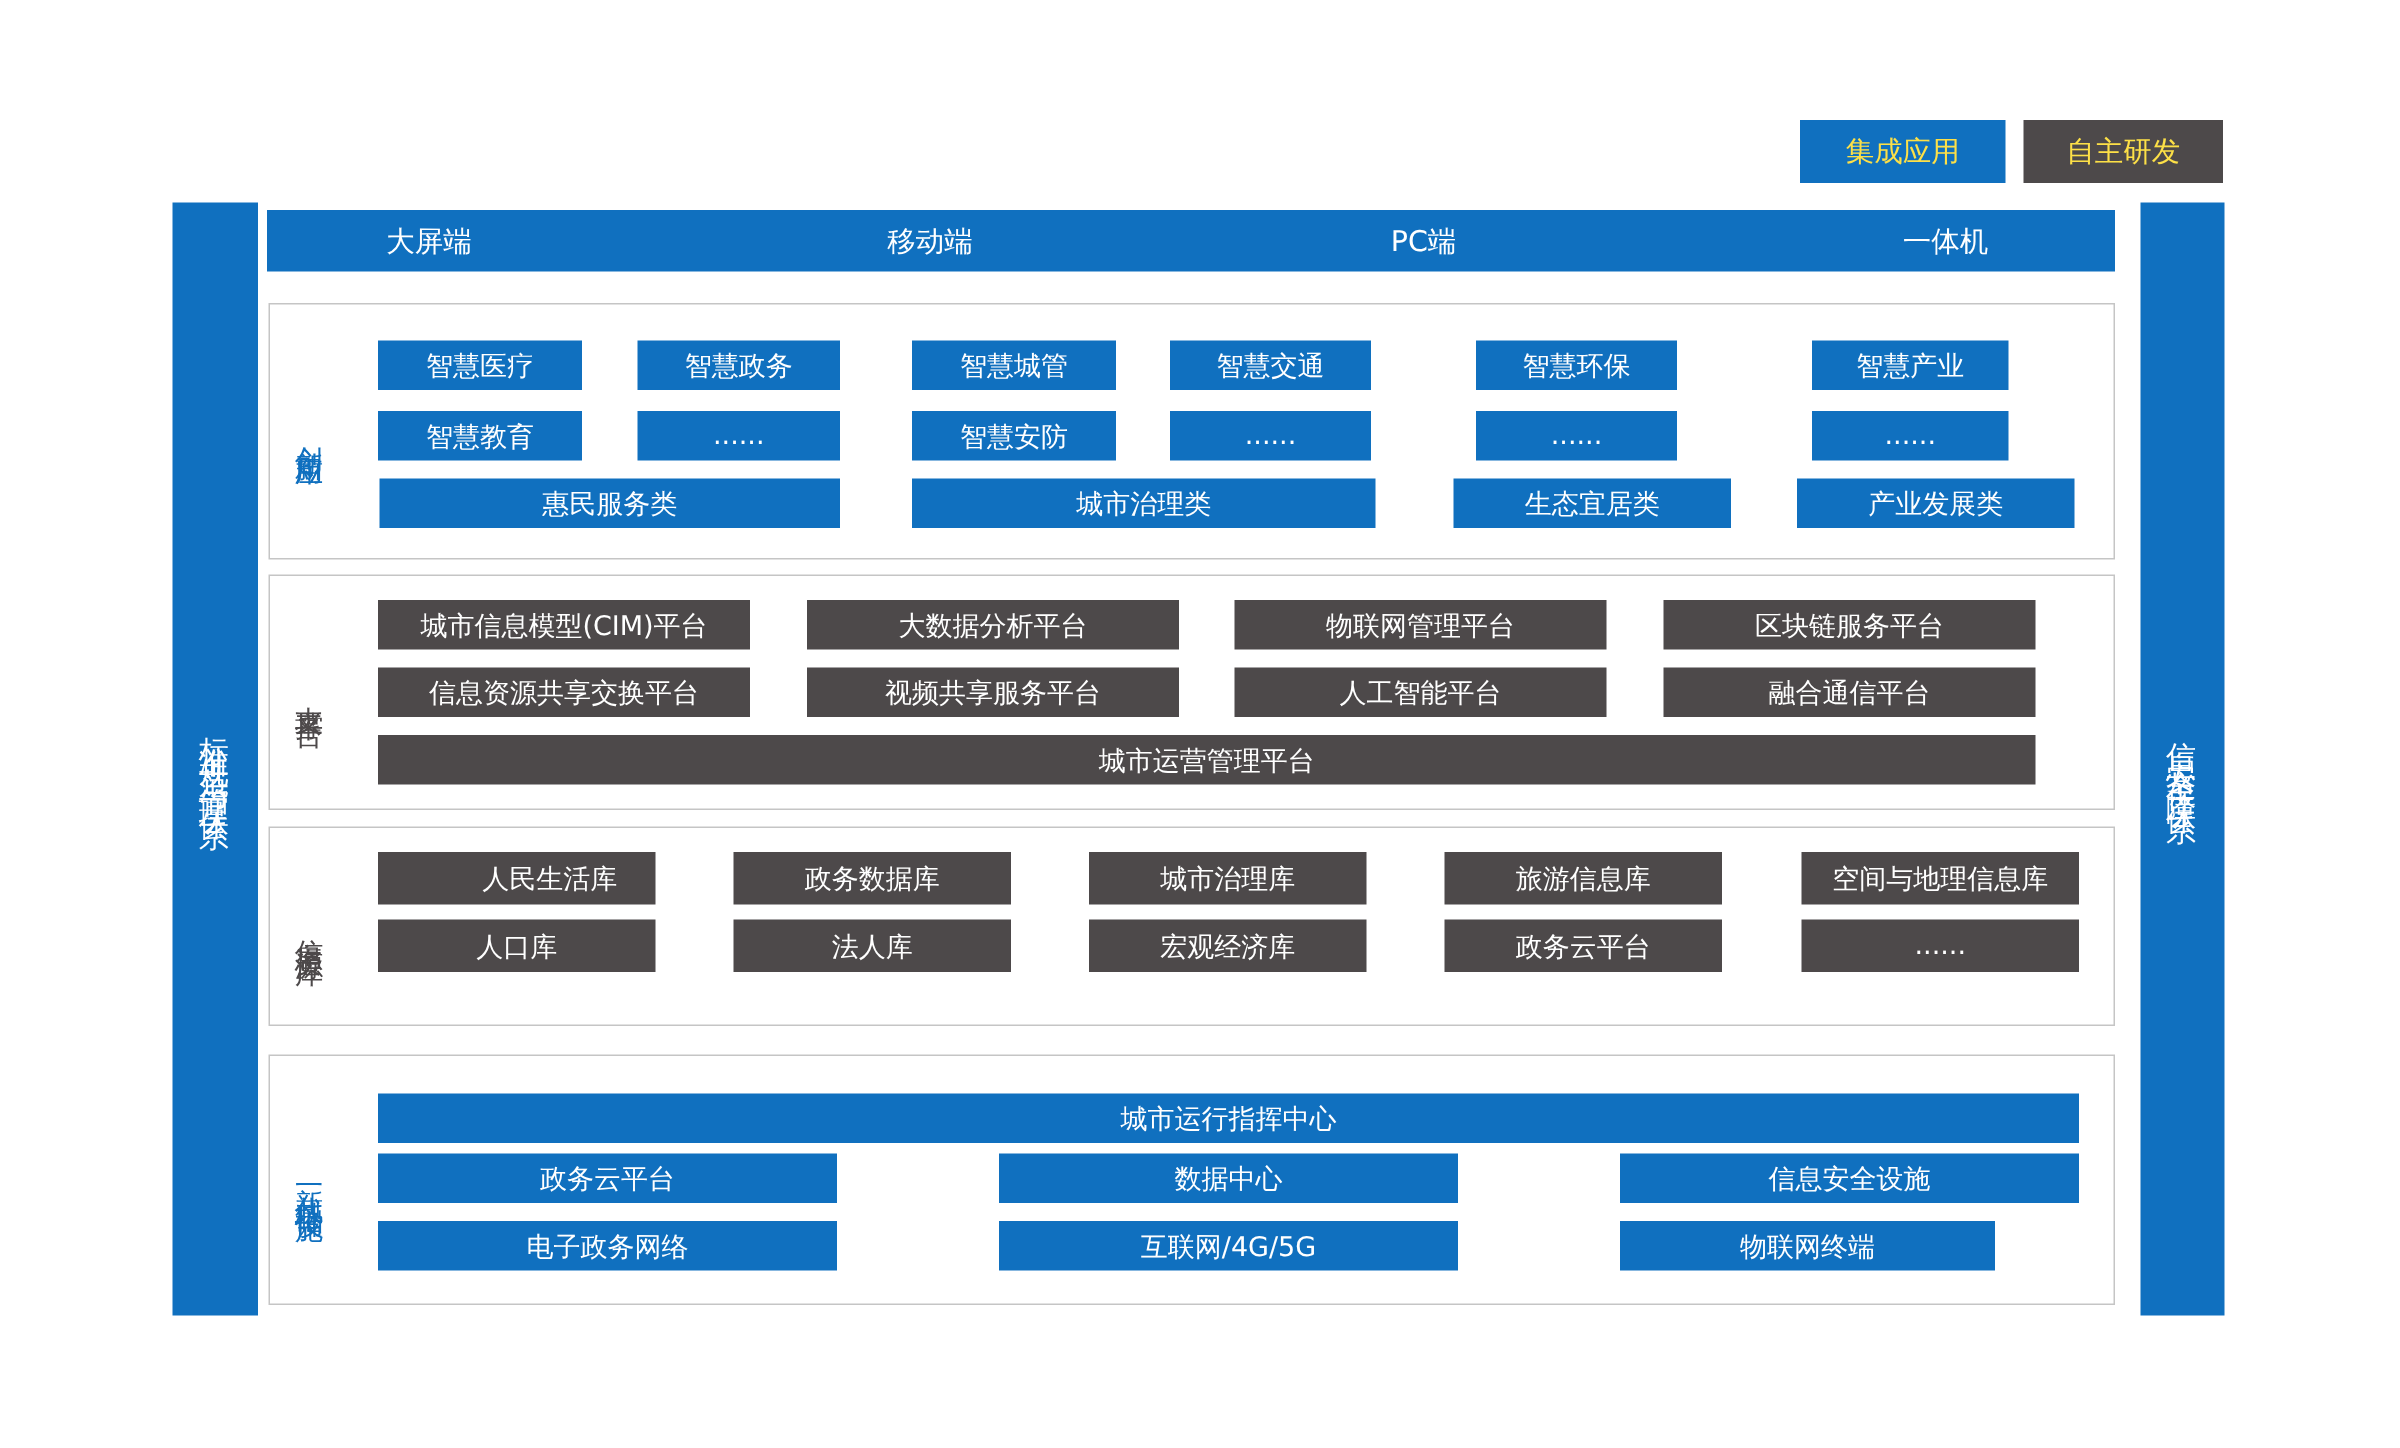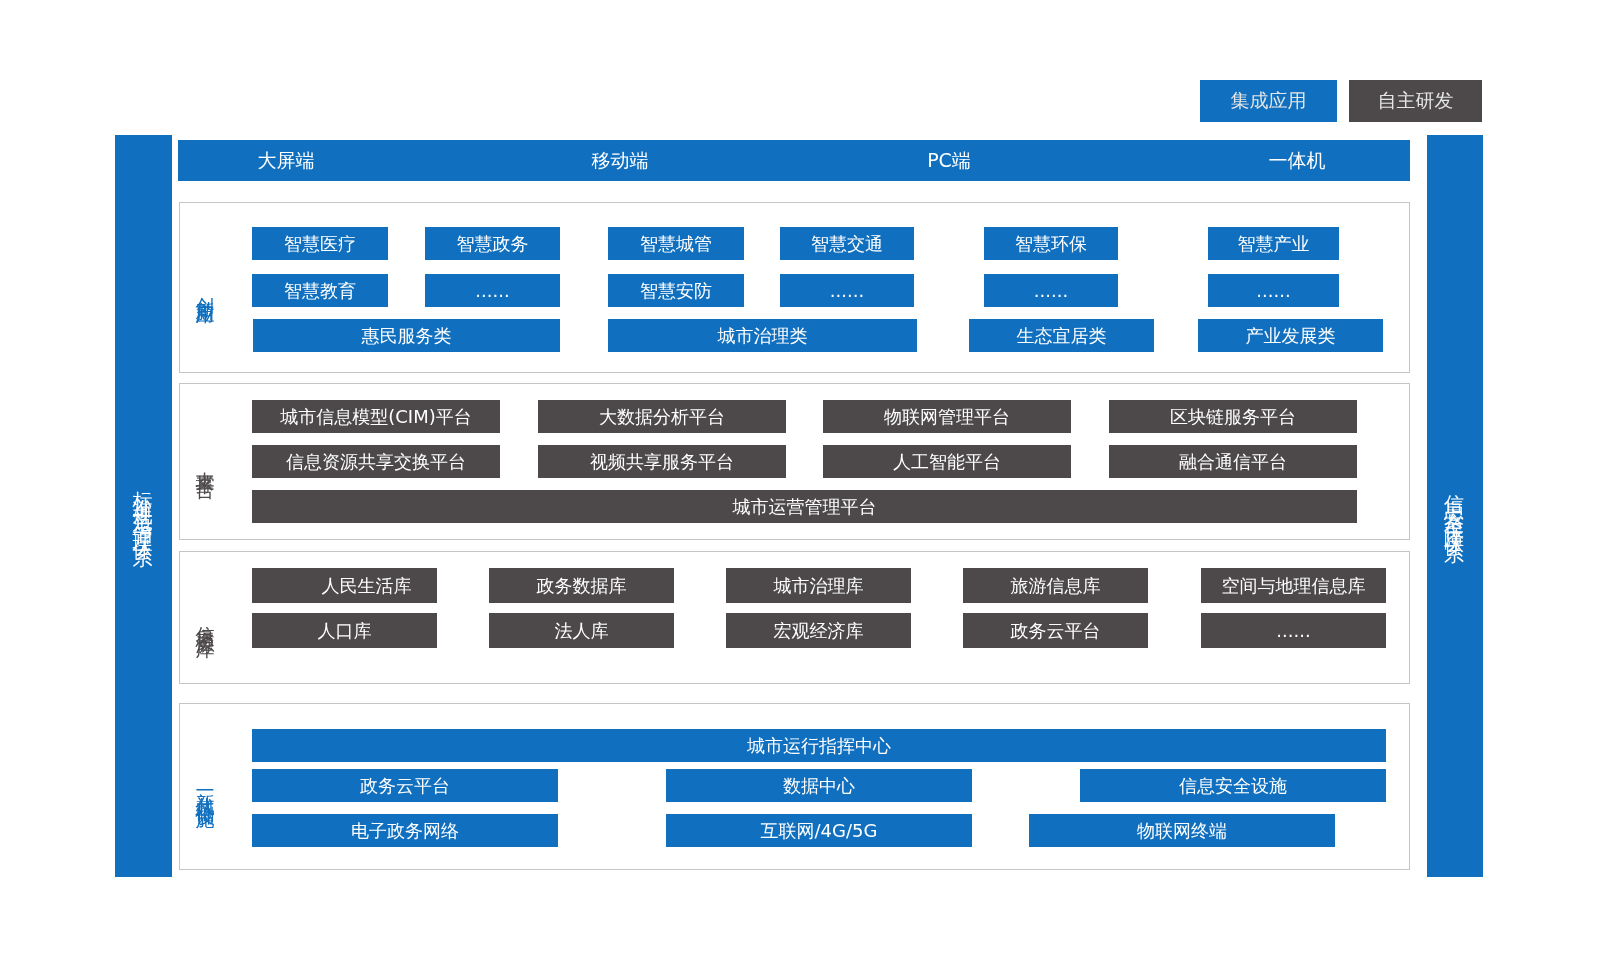--- a/index.html
+++ b/index.html
@@ -7,21 +7,21 @@
   .canvas {
     position:relative;
     width:1600px; height:965px;
     background:#ffffff;
     font-family:"DejaVu Sans","Liberation Sans",sans-serif;
     overflow:hidden;
   }
   .btn {
     position:absolute; height:42px;
     display:flex; align-items:center; justify-content:center;
-    color:#e5e5e5; font-size:19px;font-family:Liberation Mono, monospace;
+    color:#fde047; font-size:19px;font-family:Liberation Mono, monospace;
   }
   .blue-bg { background:#1070BF; }
   .dark-bg { background:#4D494A; }
   .pillar {
     position:absolute; top:135px; height:742px;
     background:#1070BF; color:#ffffff;
     display:flex; align-items:center; justify-content:center;
     writing-mode:vertical-rl; text-orientation:upright;
     font-size:20px; letter-spacing:7px;
   }
@@ -131,16 +131,16 @@
     <div class="vlabel blue-t">新一代基础设施</div>
 
     <div class="box blue-bg" style="left:72px; top:25px; width:1134px;">城市运行指挥中心</div>
 
     <div class="box blue-bg" style="left:72px;  top:65px; width:306px;">政务云平台</div>
     <div class="box blue-bg" style="left:486px; top:65px; width:306px;">数据中心</div>
     <div class="box blue-bg" style="left:900px; top:65px; width:306px;">信息安全设施</div>
 
     <div class="box blue-bg" style="left:72px;  top:110px; width:306px;">电子政务网络</div>
     <div class="box blue-bg" style="left:486px; top:110px; width:306px;">互联网/4G/5G</div>
-    <div class="box blue-bg" style="left:849px; top:110px; width:306px;">物联网终端</div>
+    <div class="box blue-bg" style="left:900px; top:110px; width:250px;">物联网终端</div>
   </div>
 
 </div>
 
 </body></html>

